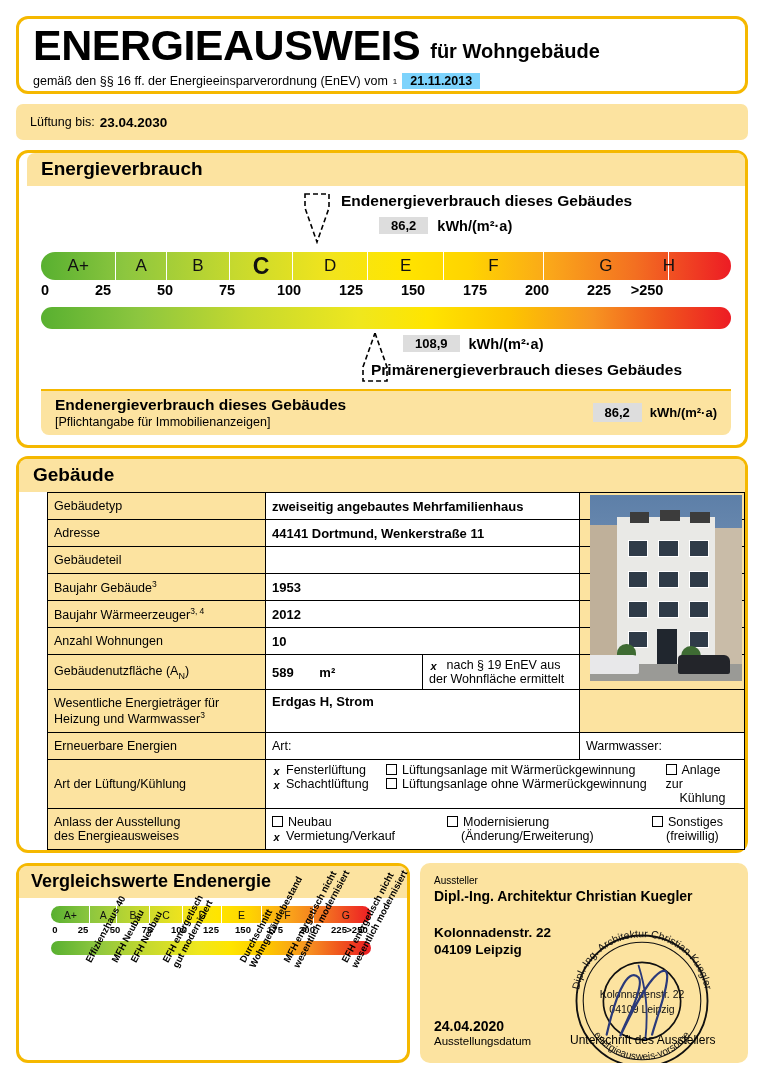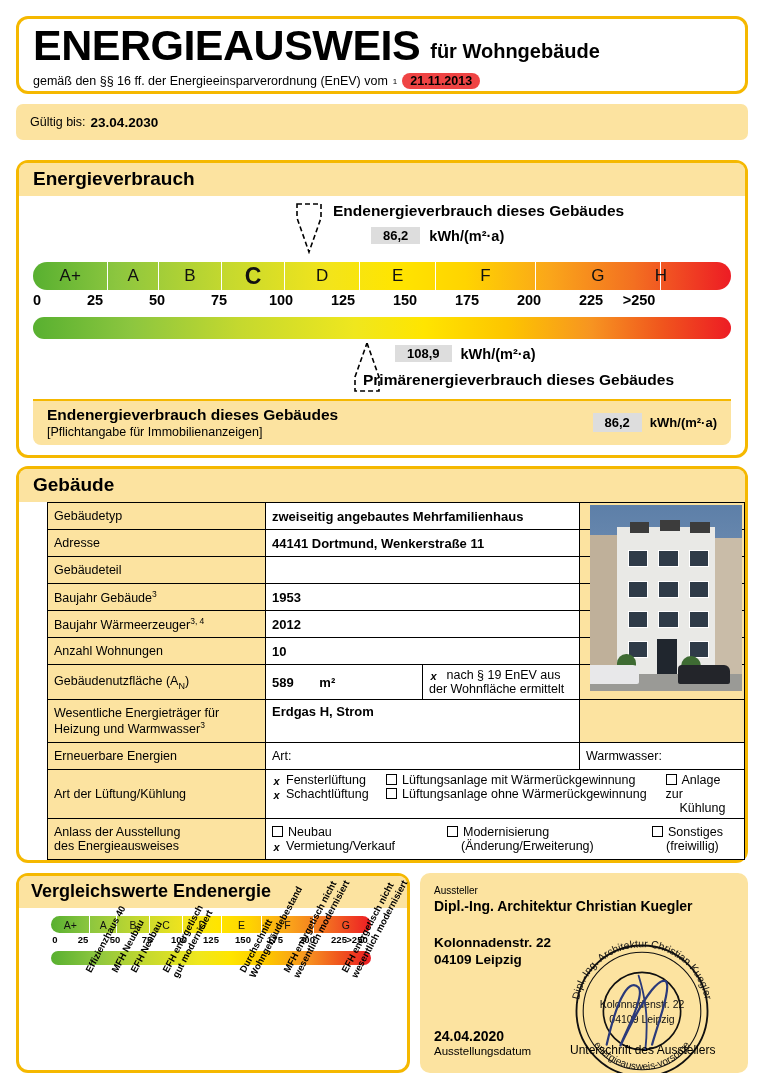--- a/index.html
+++ b/index.html
@@ -22,31 +22,31 @@
 
   
   .header{position:relative;height:78px;padding:4px 14px 0 14px;}
   .titleline{display:flex;align-items:flex-end;gap:10px;}
   .title-main{
     font-size:43px;font-weight:bold;letter-spacing:-0.5px;line-height:44px;
   }
   .title-sub{font-size:20px;font-weight:bold;line-height:26px;padding-bottom:3px;}
   .legal{font-size:12.5px;margin-top:6px;display:flex;align-items:center;gap:5px;}
   .legal sup{font-size:8px;}
-  .greybox{background:#ef4444;padding:1px 8px;font-weight:bold;font-size:12.5px;border-radius:8px;}
+  .greybox{background:#7dd3fc;padding:1px 8px;font-weight:bold;font-size:12.5px;}
 
   
   .valid{
     margin-top:10px;height:36px;background:#FCE3A0;border-radius:7px;
     display:flex;align-items:center;padding-left:14px;font-size:12.5px;
   }
   .valid b{font-size:13.5px;margin-left:5px;}
 
   
-  .panel{margin-top:20px;}
+  .panel{margin-top:10px;padding-left:8px;}
   .panel-head{
     background:#FCE3A0;font-size:19px;font-weight:bold;
     padding:5px 14px 6px 14px;border-radius:8px 8px 0 0;
   }
   .panel-body{padding:6px 14px 10px 14px;position:relative;}
 
   
   .scalewrap{position:relative;margin-top:4px;}
   .topmark{position:relative;height:56px;}
   .arrow-top{
@@ -193,21 +193,21 @@
       <div class="title-sub">für Wohngebäude</div>
     </div>
     <div class="legal">
       <span>gemäß den §§ 16 ff. der Energieeinsparverordnung (EnEV) vom</span>
       <sup>1</sup>
       <span class="greybox">21.11.2013</span>
     </div>
   </div>
 
   <div class="valid">
-    <span>Gültig bis:</span>
+    <span>Lüftung bis:</span>
     <b>23.04.2030</b>
   </div>
 
   <div class="frame panel">
     <div class="panel-head">Energieverbrauch</div>
     <div class="panel-body">
 
       <div class="topmark">
         <svg class="arrow-top" viewBox="0 0 36 52">
           <path d="M6,2 L30,2 L30,16 L18,50 L6,16 Z" fill="none" stroke="#000" stroke-width="1.6" stroke-dasharray="5,3"></path>

